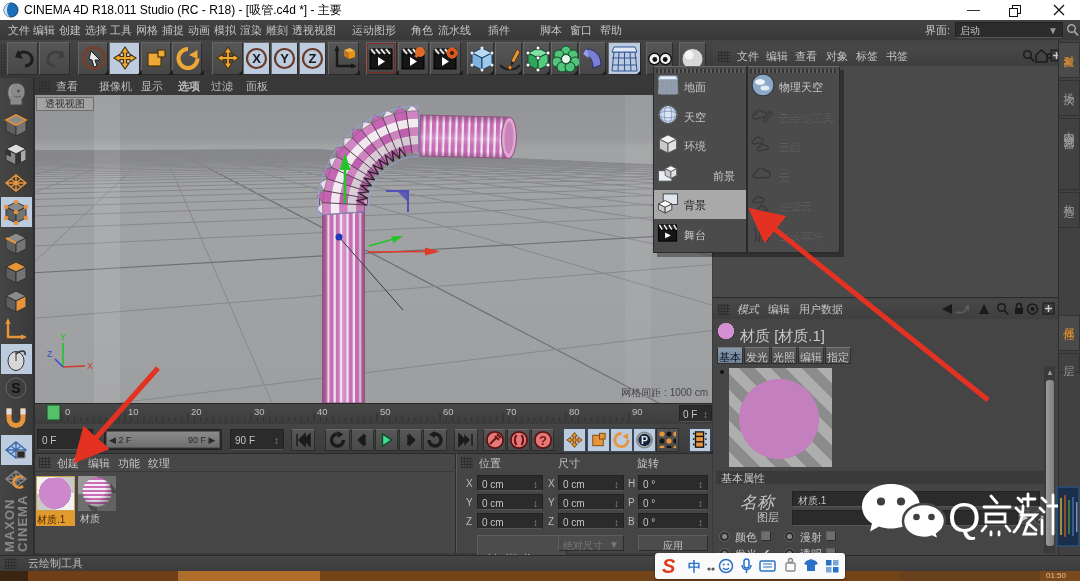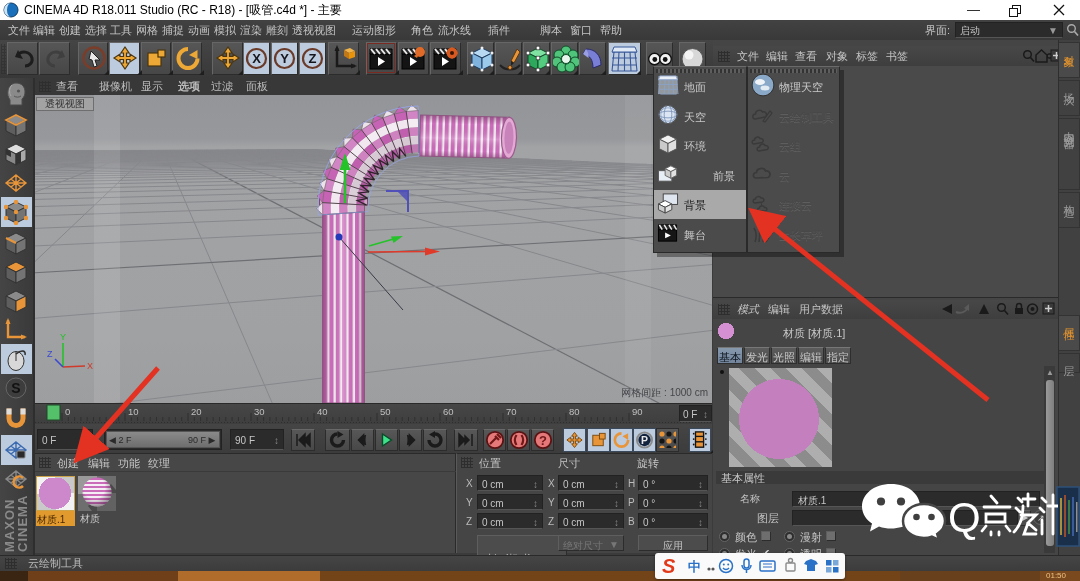--- a/index.html
+++ b/index.html
@@ -858,34 +858,34 @@
   </svg>
 <svg class="a" style="left:1026px;top:302px" width="13" height="14" viewBox="0 0 13 14">
     <circle cx="6.5" cy="7" r="5" fill="none" stroke="#1a1a1a" stroke-width="1.5"></circle>
     <circle cx="6.5" cy="7" r="2" fill="#1a1a1a"></circle>
   </svg>
 <svg class="a" style="left:1042px;top:302px" width="13" height="14" viewBox="0 0 13 14">
     <rect x="1" y="1" width="11" height="11" fill="#3a3a3a" stroke="#1a1a1a"></rect>
     <path d="M6.5 3 V10 M3 6.5 H10" stroke="#ccc" stroke-width="1.5"></path>
   </svg>
 <div class="a" style="left:717px;top:323px;width:20px;height:18px;background:radial-gradient(circle at 9px 8px,#d490d2 0 8px,transparent 8px)"></div>
-<div class="tx" style="left:740px;top:328px;font-size:11px;color:#c8c8c8;margin-left:43px;">材质 [材质.1]</div>
+<div class="tx" style="left:740px;top:328px;font-size:15px;color:#c8c8c8;">材质 [材质.1]</div>
 <div class="a" style="left:717px;top:347px;width:26px;height:17px;background:linear-gradient(#8699ad,#71849a);border:1px solid #2e2e2e;border-top-color:#777;color:#0e1520;font-size:11px;padding:2px 0;text-align:center">基本</div>
 <div class="a" style="left:744px;top:347px;width:26px;height:17px;background:linear-gradient(#5c5c5c,#4c4c4c);border:1px solid #2e2e2e;border-top-color:#777;color:#c6c6c6;font-size:11px;padding:2px 0;text-align:center">发光</div>
 <div class="a" style="left:771px;top:347px;width:26px;height:17px;background:linear-gradient(#5c5c5c,#4c4c4c);border:1px solid #2e2e2e;border-top-color:#777;color:#c6c6c6;font-size:11px;padding:2px 0;text-align:center">光照</div>
 <div class="a" style="left:798px;top:347px;width:26px;height:17px;background:linear-gradient(#5c5c5c,#4c4c4c);border:1px solid #2e2e2e;border-top-color:#777;color:#c6c6c6;font-size:11px;padding:2px 0;text-align:center">编辑</div>
 <div class="a" style="left:825px;top:347px;width:26px;height:17px;background:linear-gradient(#5c5c5c,#4c4c4c);border:1px solid #2e2e2e;border-top-color:#777;color:#c6c6c6;font-size:11px;padding:2px 0;text-align:center">指定</div>
 <div class="a" style="left:729px;top:368px;width:103px;height:99px;background:repeating-linear-gradient(45deg,#aeaeae 0 11px,#8c8c8c 11px 22px)"></div>
 <div class="a" style="left:729px;top:368px;width:103px;height:99px;background:radial-gradient(circle at 50px 51px,#c480be 0 40px,transparent 40px)"></div>
 <div class="a" style="left:720px;top:370px;width:4px;height:4px;background:#111;border-radius:50%"></div>
 <div class="a" style="left:716px;top:471px;width:330px;height:13px;background:#3a3a3a;"></div>
 <div class="tx" style="left:721px;top:473px;font-size:11px;color:#c8c8c8;">基本属性</div>
-<div class="tx" style="left:740px;top:494px;font-size:10px;color:#c4c4c4;">名称</div>
+<div class="tx" style="left:740px;top:494px;font-size:17px;color:#c4c4c4;font-style:italic;">名称</div>
 <div class="fld" style="left:792px;top:491px;width:248px;height:16px;padding:4px 5px">材质.1</div>
-<div class="tx" style="left:757px;top:513px;font-size:11px;color:#c4c4c4;">图层</div>
+<div class="tx" style="left:757px;top:513px;font-size:11px;color:#c4c4c4;font-family:Liberation Mono, monospace;">图层</div>
 <div class="fld" style="left:792px;top:510px;width:226px;height:16px;padding:4px 5px"></div>
 <div class="btn" style="left:1019px;top:510px;width:12px;height:16px"></div>
 <div class="tx" style="left:1022px;top:514px;font-size:8px;color:#ccc">▶</div>
 <div class="a" style="left:1033px;top:510px;width:15px;height:15px;border-radius:50%;background:#3c3c3c;border:1px solid #666"></div>
 <div class="tx" style="left:1037px;top:514px;font-size:9px;color:#ccc">↗</div>
 <div class="a" style="left:719px;top:531px;width:11px;height:11px;border-radius:50%;background:#2e2e2e;border:1px solid #666"></div>
 <div class="a" style="left:722px;top:534px;width:5px;height:5px;border-radius:50%;background:#888"></div>
 <div class="tx" style="left:735px;top:532px;font-size:11px;color:#c4c4c4;">颜色</div>
 <div class="btn" style="left:761px;top:531px;width:10px;height:10px;background:#6e6e6e"></div>
 <div class="a" style="left:784px;top:531px;width:11px;height:11px;border-radius:50%;background:#2e2e2e;border:1px solid #666"></div>

